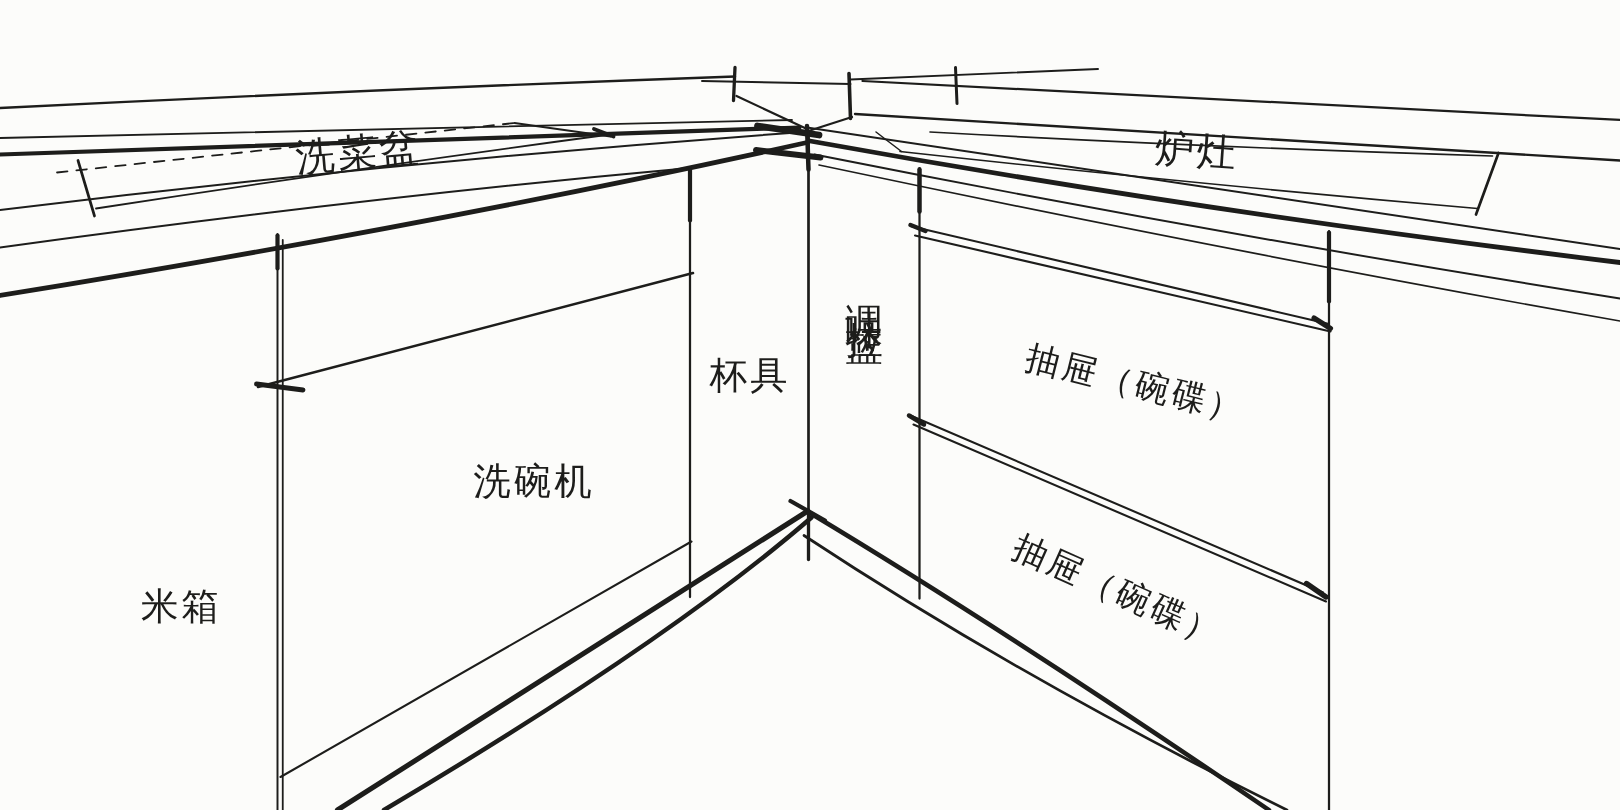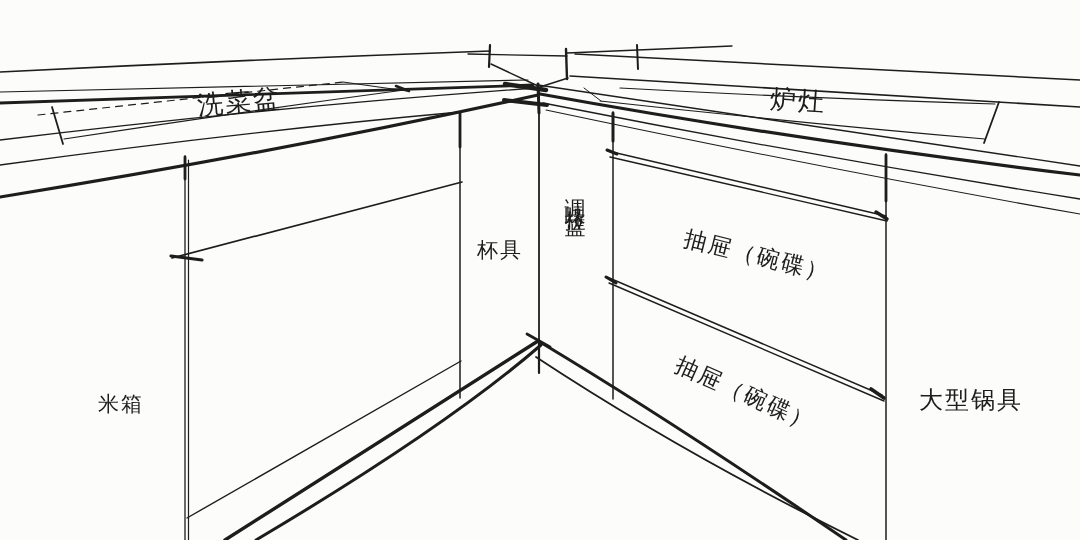--- a/index.html
+++ b/index.html
@@ -7,21 +7,21 @@
   html,body { width:1080px; height:540px; }
   body { background:var(--bg); overflow:hidden; }
   .canvas { position:relative; width:1080px; height:540px; background:var(--bg); }
   svg.sketch { position:absolute; left:0; top:0; width:1080px; height:540px; color:var(--ink); }
   svg.sketch path { fill:none; stroke:currentColor; stroke-linecap:round; }
   .lb {
     position:absolute;
     font-family:"Liberation Serif","DejaVu Serif",serif;
     color:var(--ink);
     white-space:nowrap;
-    font-size:21px;
+    font-size:25px;
     letter-spacing:2px;
   }
   .lb-sink   { left:239px; top:102px; font-size:26px; transform:translate(-50%,-50%) rotate(-5deg); }
   .lb-stove  { left:798px; top:101px; font-size:26px; transform:translate(-50%,-50%) rotate(4deg); }
   .lb-cups   { left:500px; top:250px; transform:translate(-50%,-50%); }
   .lb-spice  { left:575px; top:182px; transform:translateX(-50%);
                writing-mode:vertical-rl; text-orientation:upright; letter-spacing:6px; }
   .lb-dish   { left:356px; top:321px; transform:translate(-50%,-50%); }
   .lb-rice   { left:95px;  top:404px; transform:translate(-50%,-50%);margin-left:26px; }
   .lb-drw1   { left:757px; top:256px; font-size:23px; transform:translate(-50%,-50%) rotate(14deg); }
@@ -124,18 +124,18 @@
       <path d="M536,357 Q680,452 858,540" stroke-width="1.8"></path>
       <path d="M527,334 L550,347" stroke-width="2.8"></path>
       <path d="M539,340 L539,373" stroke-width="2.2"></path>
     </g>
   </svg>
 
   <div class="lb lb-sink">洗菜盆</div>
   <div class="lb lb-stove">炉灶</div>
   <div class="lb lb-cups">杯具</div>
   <div class="lb lb-spice">调味拉篮</div>
+  <div class="lb lb-dish">洗碗机</div>
   <div class="lb lb-rice">米箱</div>
   <div class="lb lb-drw1">抽屉（碗碟）</div>
   <div class="lb lb-drw2">抽屉（碗碟）</div>
-  <div class="lb lb-pots">大型锅具</div>
 
 </div>
 
 </body></html>

